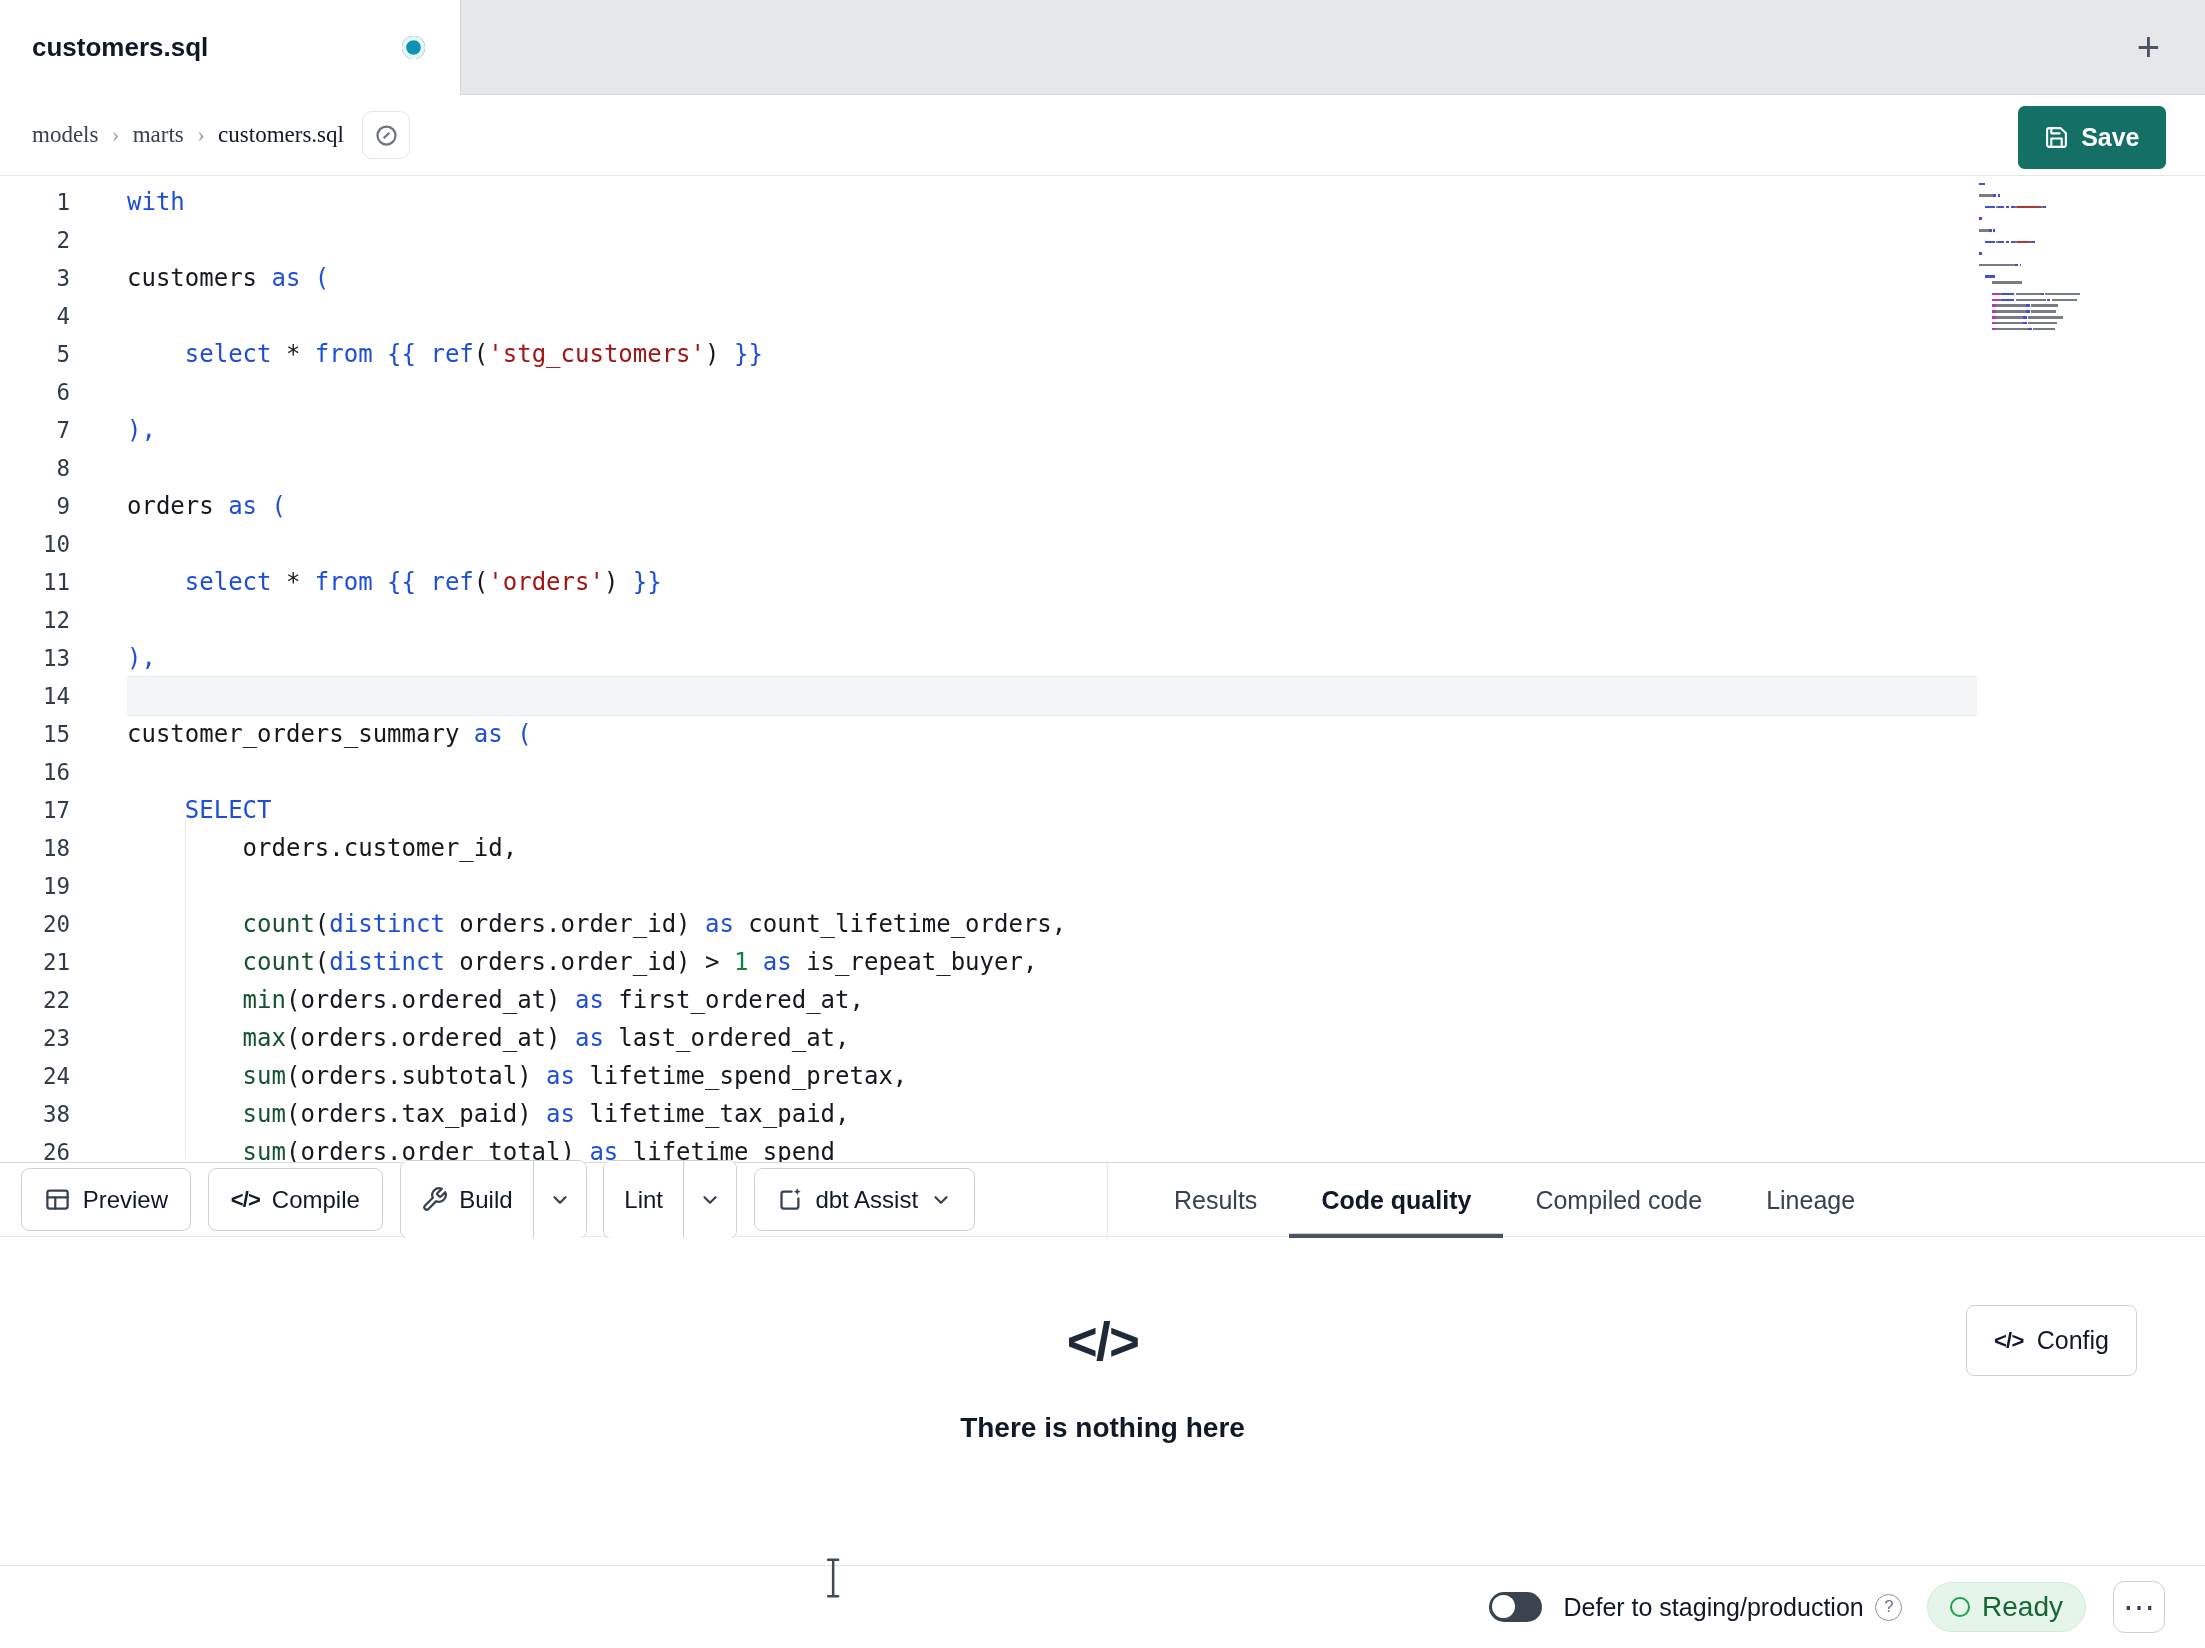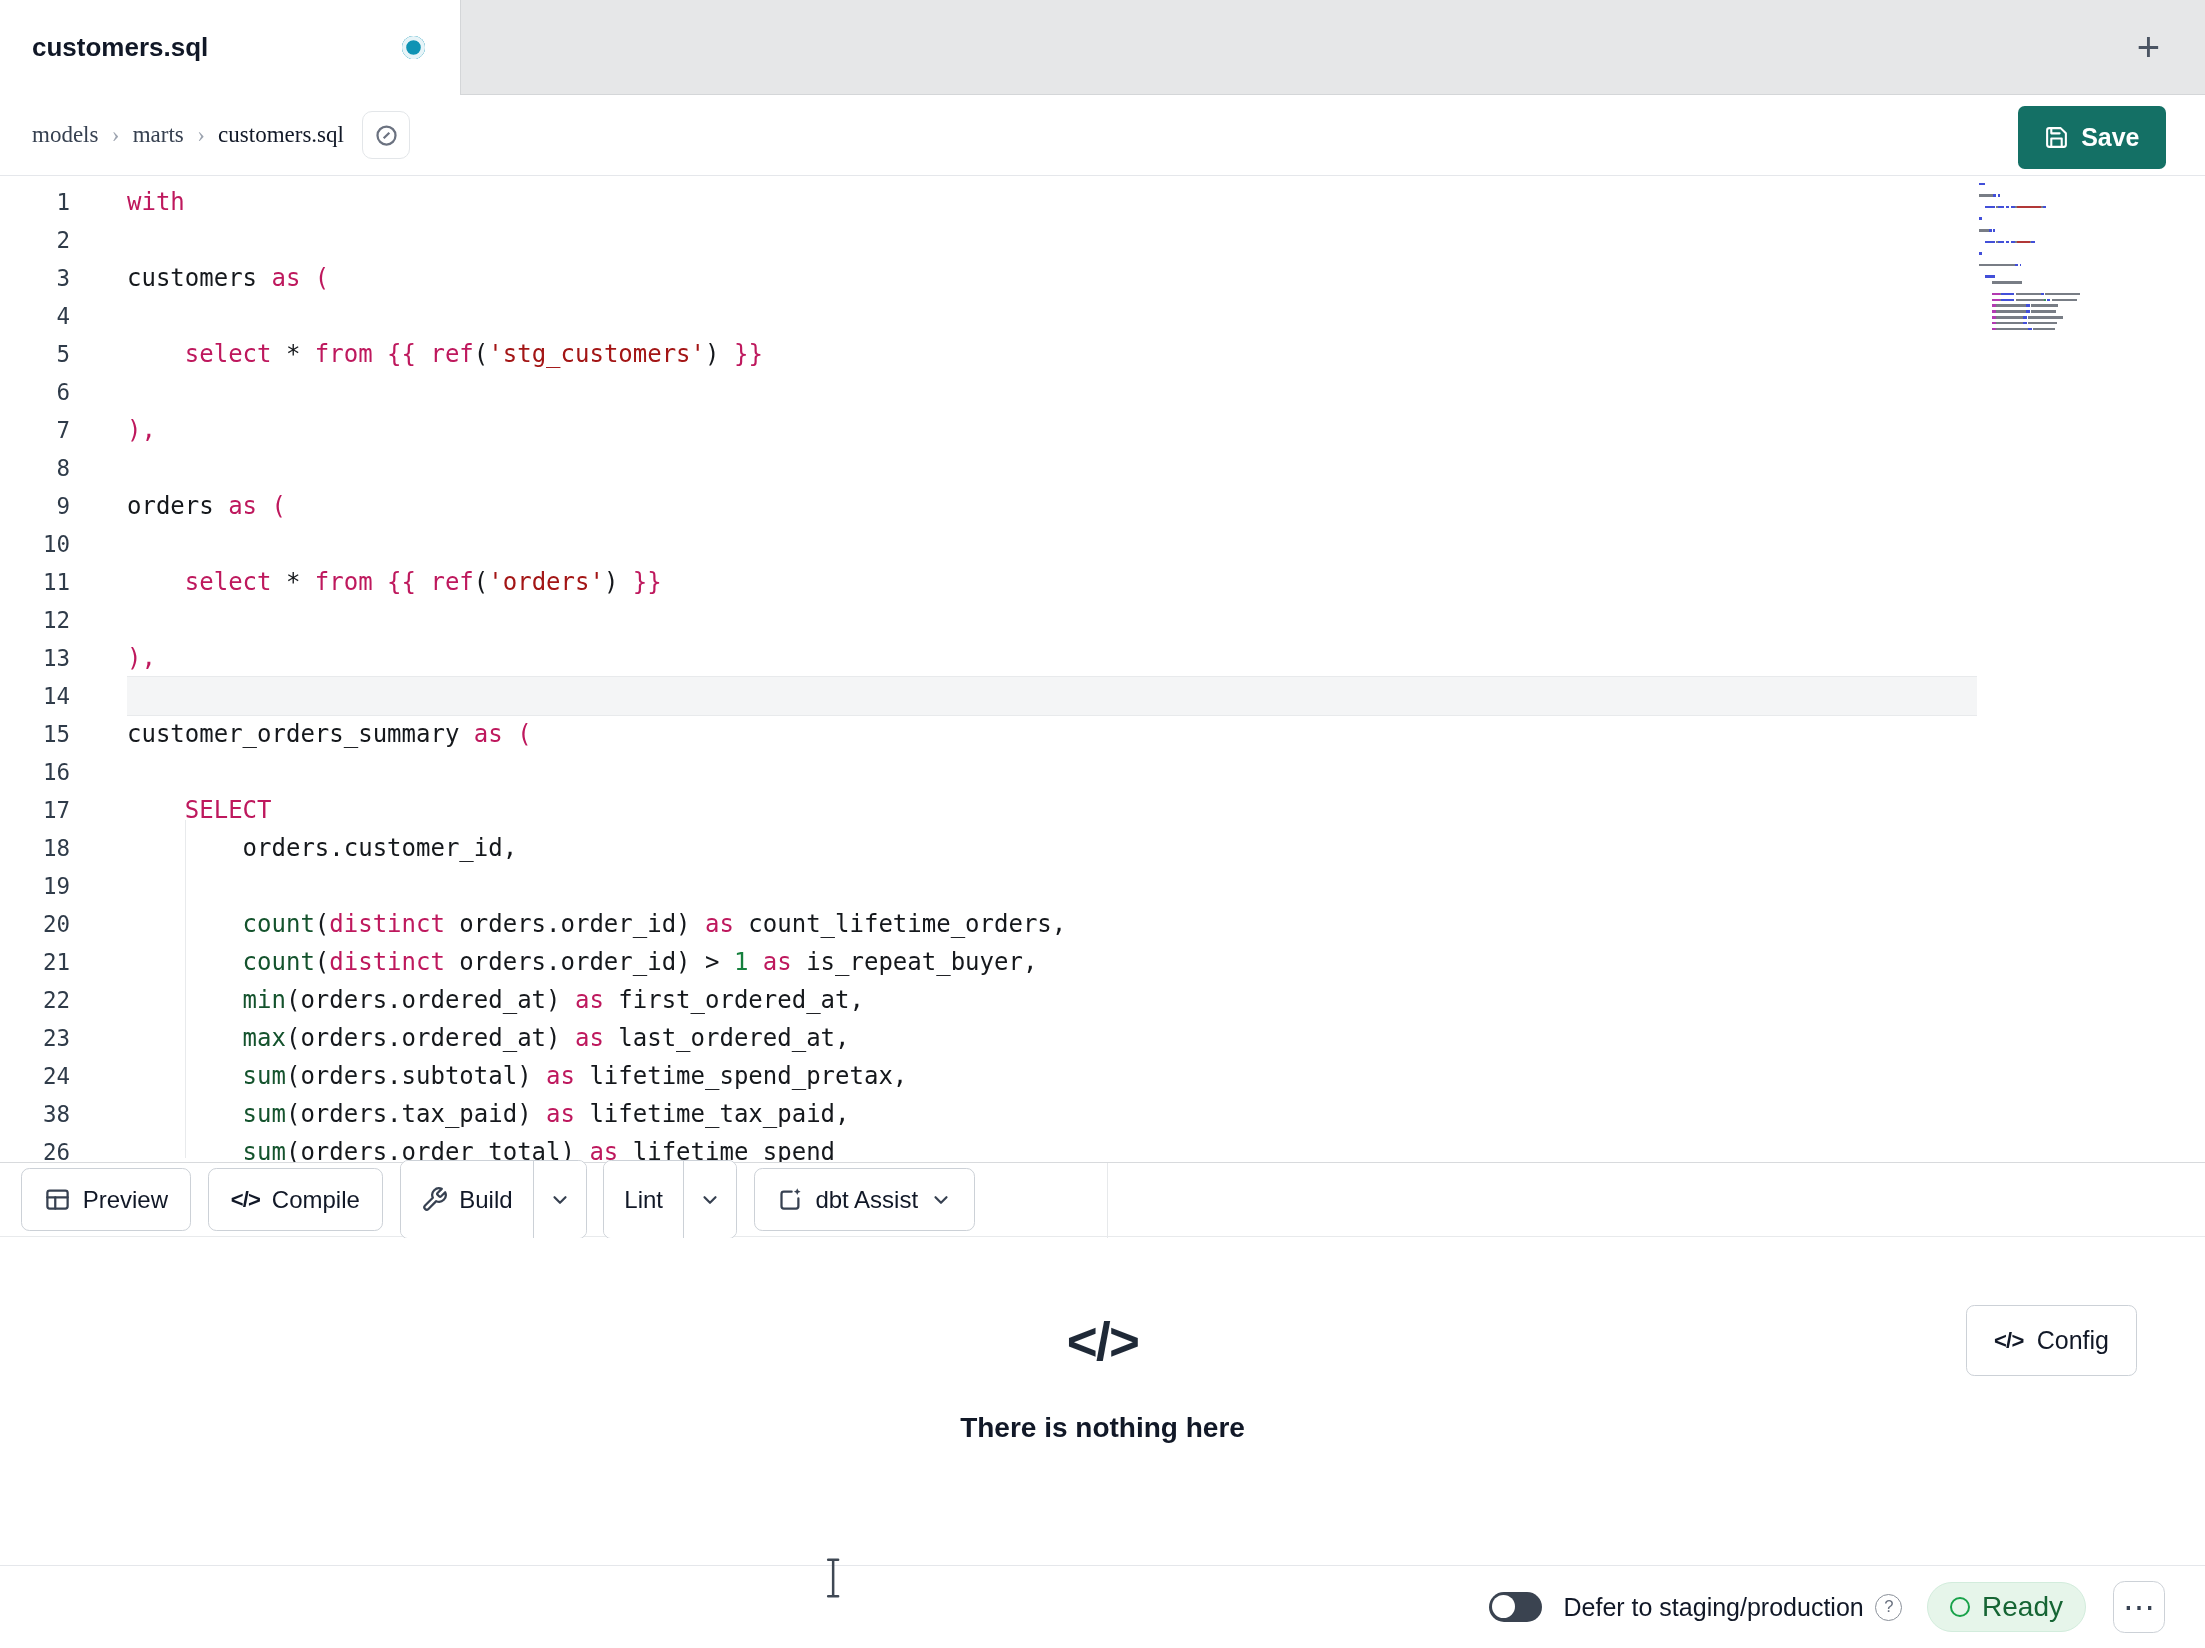--- a/index.html
+++ b/index.html
@@ -39,21 +39,21 @@
 
   
   .editor { position:absolute; left:0; top:176px; width:2205px; height:986px; background:#fff;
     font-family:"DejaVu Sans Mono", monospace; }
   .gutter { position:absolute; left:0; top:6.7px; width:70px; text-align:right;
     font-size:22.5px; line-height:38px; color:#2f3b49; }
   .codearea { position:absolute; left:127px; top:6.7px; right:228px;
     font-size:24px; line-height:38px; white-space:pre; color:#15181c; }
   .cl { height:38px; }
   .cl.active { background:#f4f5f6; box-shadow:0 -0.8px 0 #e3e5e8, 0 0.8px 0 #e3e5e8; }
-  .tk-kw { color:#be185d; }
+  .tk-kw { color:#1d4ed8; }
   .tk-fn { color:#14532d; }
   .tk-st { color:#a31515; }
   .tk-nu { color:#15803d; }
   .tk-tx { color:#15181c; }
   .indent-guide { position:absolute; left:185px; top:644px; width:0.8px; height:338px; background:#e8eaec; }
   .minimap { position:absolute; right:100px; top:5px; width:126px; cursor:pointer; }
   .mm-row { height:5.8px; display:flex; }
   .mm-seg { height:2.5px; margin-top:1.7px; display:inline-block; }
   .mm-kw { background:#2130d2; opacity:.85; }
   .mm-fn { background:#a617a3; opacity:.85; }
@@ -367,20 +367,26 @@
         <path d="M13 5H6a2 2 0 0 0-2 2v11a2 2 0 0 0 2 2h11a2 2 0 0 0 2-2v-7"></path>
         <path d="M18 2l.9 2.1L21 5l-2.1.9L18 8l-.9-2.1L15 5l2.1-.9z" fill="#374151" stroke="none"></path>
       </svg>
       <span>dbt Assist</span>
       <svg class="ic" width="22" height="22" viewBox="0 0 24 24" fill="none" stroke="#374151" stroke-width="2.4" stroke-linecap="round" stroke-linejoin="round">
         <polyline points="6 9 12 15 18 9"></polyline>
       </svg>
     </button>
 
     <div class="tb-divider"></div>
+    <div class="panel-tabs" id="panel-tabs">
+        <div class="ptab">Results</div>
+        <div class="ptab active">Code quality</div>
+        <div class="ptab">Compiled code</div>
+        <div class="ptab">Lineage</div>
+      </div>
   </div>
 
   <div class="panel">
     <div class="empty-state">
       <div class="empty-icon">&lt;/&gt;</div>
       <div class="empty-title">There is nothing here</div>
     </div>
     <button class="config-btn">
       <span class="code-glyph">&lt;/&gt;</span>
       <span>Config</span>

